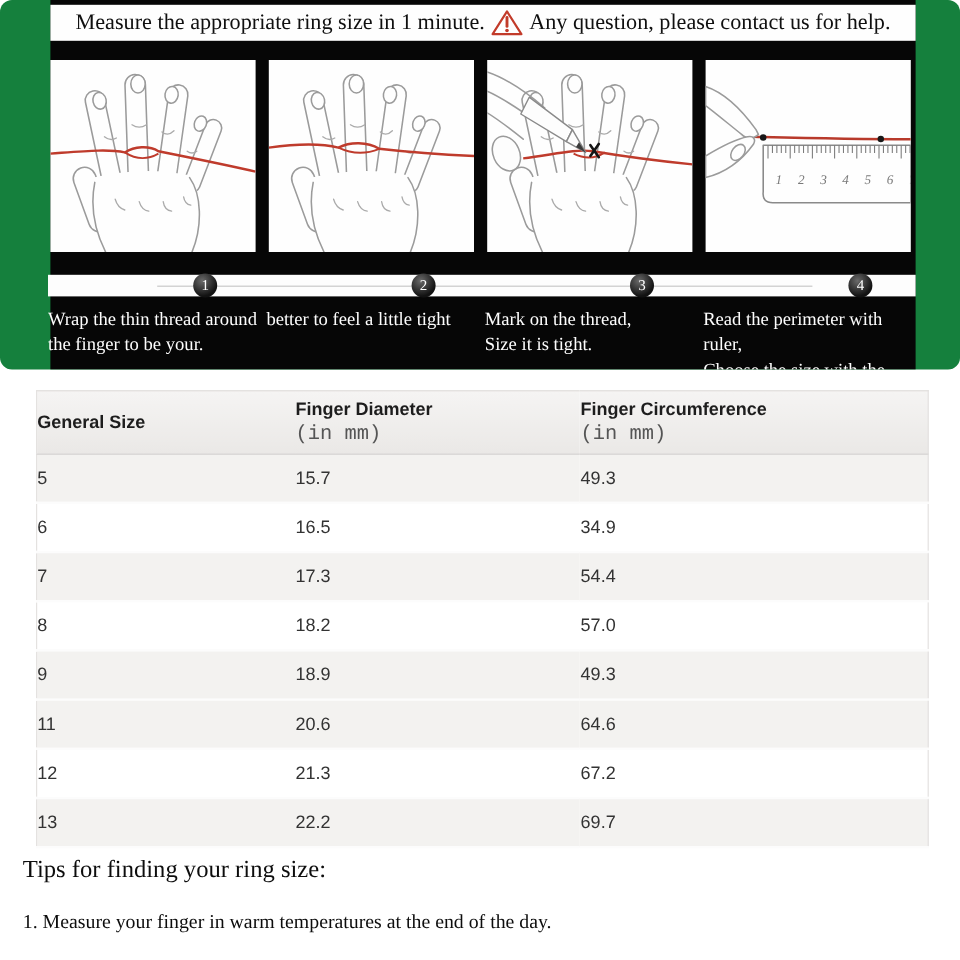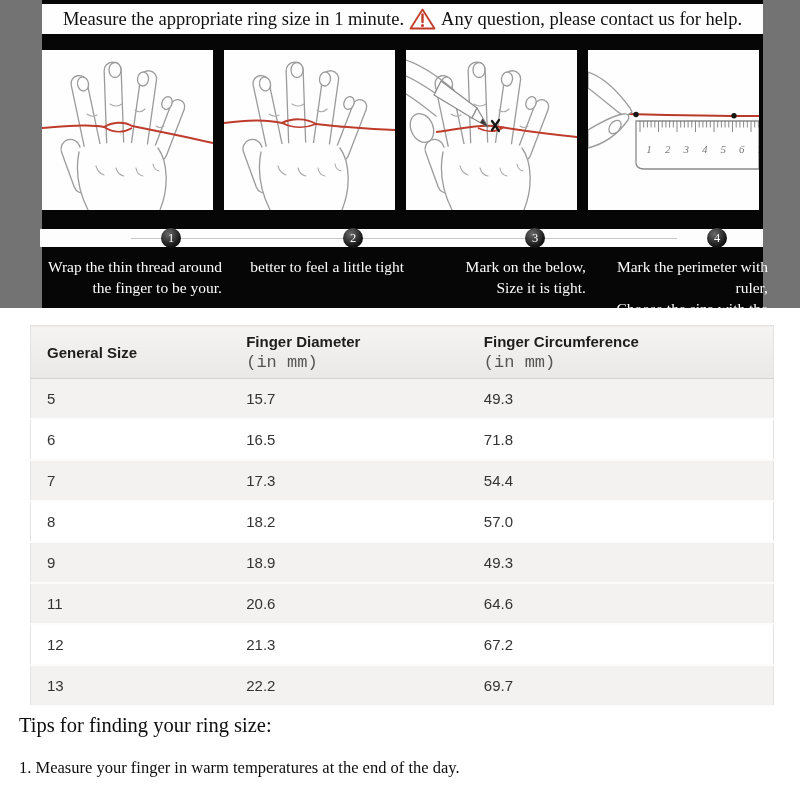--- a/index.html
+++ b/index.html
@@ -1,47 +1,47 @@
 <!DOCTYPE html>
 <html><head>
 <meta charset="utf-8">
 <style>
   html,body{margin:0;padding:0;}
   body{width:800px;height:800px;background:#ffffff;font-family:"Liberation Serif",serif;overflow:hidden;}
 
   
-  .black-section{position:relative;width:800px;height:308px;background:#737373;overflow:hidden;}
+  .black-section{position:relative;width:800px;height:308px;background:#15803d;overflow:hidden;border-radius:10px;}
   .inner-black{position:absolute;left:42px;top:0;width:721px;height:308px;background:#060606;}
   .title-bar{position:absolute;left:42px;top:4px;width:721px;height:30px;background:#fefefe;
              display:flex;align-items:center;justify-content:center;font-size:18.5px;color:#101010;white-space:nowrap;}
   .warn-svg{margin:0 5px;flex:0 0 auto;}
   .panels-row{position:absolute;left:42px;top:50px;display:flex;gap:11px;}
   .panel{width:171px;height:160px;background:#fefefe;}
   .panel svg{display:block;}
   .timeline{position:absolute;left:40px;top:229px;width:723px;height:18px;background:#fdfdfd;}
   .tl-line{position:absolute;left:91px;top:8.5px;width:546px;height:1.5px;background:#c9c9c9;}
   .tl-circle{position:absolute;top:-1px;width:20px;height:20px;border-radius:50%;
              background:radial-gradient(circle at 38% 30%, #6a6a6a, #121212 68%);
              color:#fff;font-size:12.5px;line-height:20px;text-align:center;}
   .tl-c1{left:121px;} .tl-c2{left:303px;} .tl-c3{left:485px;} .tl-c4{left:667px;}
   .steps-row{position:absolute;left:40px;top:256px;width:728px;display:flex;}
-  .step{flex:1;text-align:right;color:#fdfdfd;font-size:15.5px;line-height:21px;}
+  .step{flex:1;text-align:left;color:#fdfdfd;font-size:15.5px;line-height:21px;}
 
   
   .table-section{padding-top:17px;}
   table.size-table{margin-left:30px;width:744px;border-collapse:collapse;
                    font-family:"Liberation Sans",sans-serif;border:1px solid #e4e2e0;}
   .size-table thead th{background:linear-gradient(#f5f4f3,#eae8e6);height:50px;text-align:left;
                        vertical-align:middle;font-size:15px;color:#1d1d1d;
                        border-bottom:1px solid #d5d3d1;font-weight:bold;}
   .size-table th .sub{font-weight:normal;font-size:17px;color:#555;margin-top:3px;font-family:Liberation Mono, monospace;}
   .size-table td{height:37px;font-size:15px;color:#333;}
   .size-table tbody tr{border-bottom:2px solid #fcfcfc;}
   .size-table tbody tr.odd{background:#f3f2f0;}
-  .size-table th:first-child,.size-table td:first-child{padding-left:16px;}
+  .size-table th:first-child,.size-table td:first-child{padding-left:0;}
 
   
   .tips{padding:5px 10px 0 19px;color:#0d0d0d;}
   .tips-title{font-size:20.5px;margin:2px 0 20px 0;}
   .tip{font-size:16.5px;line-height:21px;}
 </style>
 </head>
 <body>
 
 <div class="black-section">
@@ -162,25 +162,25 @@
 
   <div class="steps-row">
     <div class="step">
       <div>Wrap the thin thread around</div>
       <div>the finger to be your.</div>
     </div>
     <div class="step">
       <div>better to feel a little tight</div>
     </div>
     <div class="step">
-      <div>Mark on the below,</div>
+      <div>Mark on the thread,</div>
       <div>Size it is tight.</div>
     </div>
     <div class="step">
-      <div>Mark the perimeter with ruler,</div>
+      <div>Read the perimeter with ruler,</div>
       <div>Choose the size with the chart below.</div>
     </div>
   </div>
 </div>
 
 <div class="table-section">
   <table class="size-table">
     <colgroup>
         <col style="width:215px">
         <col style="width:238px">
@@ -203,21 +203,21 @@
     </thead>
     <tbody>
       <tr class="odd">
         <td>5</td>
         <td>15.7</td>
         <td>49.3</td>
       </tr>
       <tr>
         <td>6</td>
         <td>16.5</td>
-        <td>71.8</td>
+        <td>34.9</td>
       </tr>
       <tr class="odd">
         <td>7</td>
         <td>17.3</td>
         <td>54.4</td>
       </tr>
       <tr>
         <td>8</td>
         <td>18.2</td>
         <td>57.0</td>

